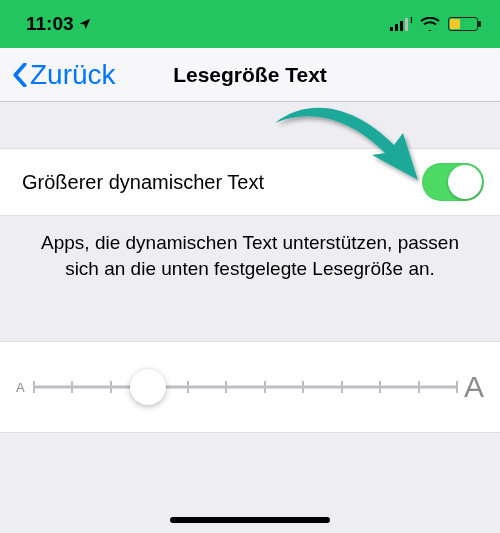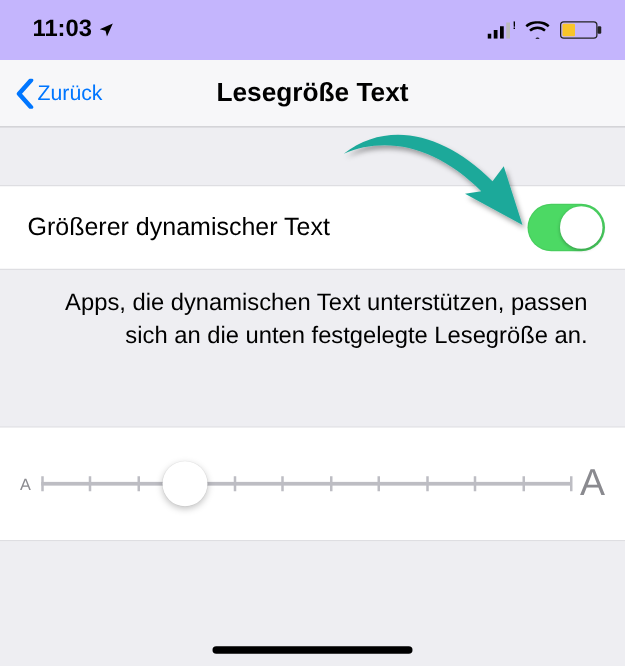--- a/index.html
+++ b/index.html
@@ -11,21 +11,21 @@
     overflow: hidden;
     position: relative;
   }
   
   .status-bar {
     height: 48px;
     display: flex;
     justify-content: space-between;
     align-items: center;
     padding: 0 22px 0 26px;
-    background: #c4b5fd;
+    background: #22c55e;
   }
   .status-left {
     display: flex;
     align-items: center;
     gap: 4px;
     font-size: 19px;
     font-weight: 600;
   }
   .status-right {
     display: flex;
@@ -52,21 +52,21 @@
     height: 54px;
     background: #f7f7f9;
     border-bottom: 1px solid #c9c9cd;
     position: relative;
     display: flex;
     align-items: center;
   }
   .back-btn {
     display: flex; align-items: center;
     color: #0076ff;
-    font-size: 17px;
+    font-size: 28px;
     padding-left: 12px;
     gap: 2px;
   }
   .nav-title {
     position: absolute;
     left: 50%; transform: translateX(-50%);
     font-size: 21px; font-weight: 600;
   }
   
   .gap { height: 46px; }
@@ -92,21 +92,21 @@
   }
   .switch .knob {
     position: absolute; top: 2px; right: 2px;
     width: 34px; height: 34px;
     border-radius: 50%;
     background: #fff;
     box-shadow: 0 1px 3px rgba(0,0,0,0.3);
   }
   .footer-text {
     padding: 14px 30px 0 30px;
-    text-align: right;
+    text-align: center;
     font-size: 19px;
     line-height: 1.35;
     color: #000;
   }
   
   .slider-row-wrap {
     margin-top: 60px;
     background: #fff;
     border-top: 1px solid #dedee2;
     border-bottom: 1px solid #dedee2;

